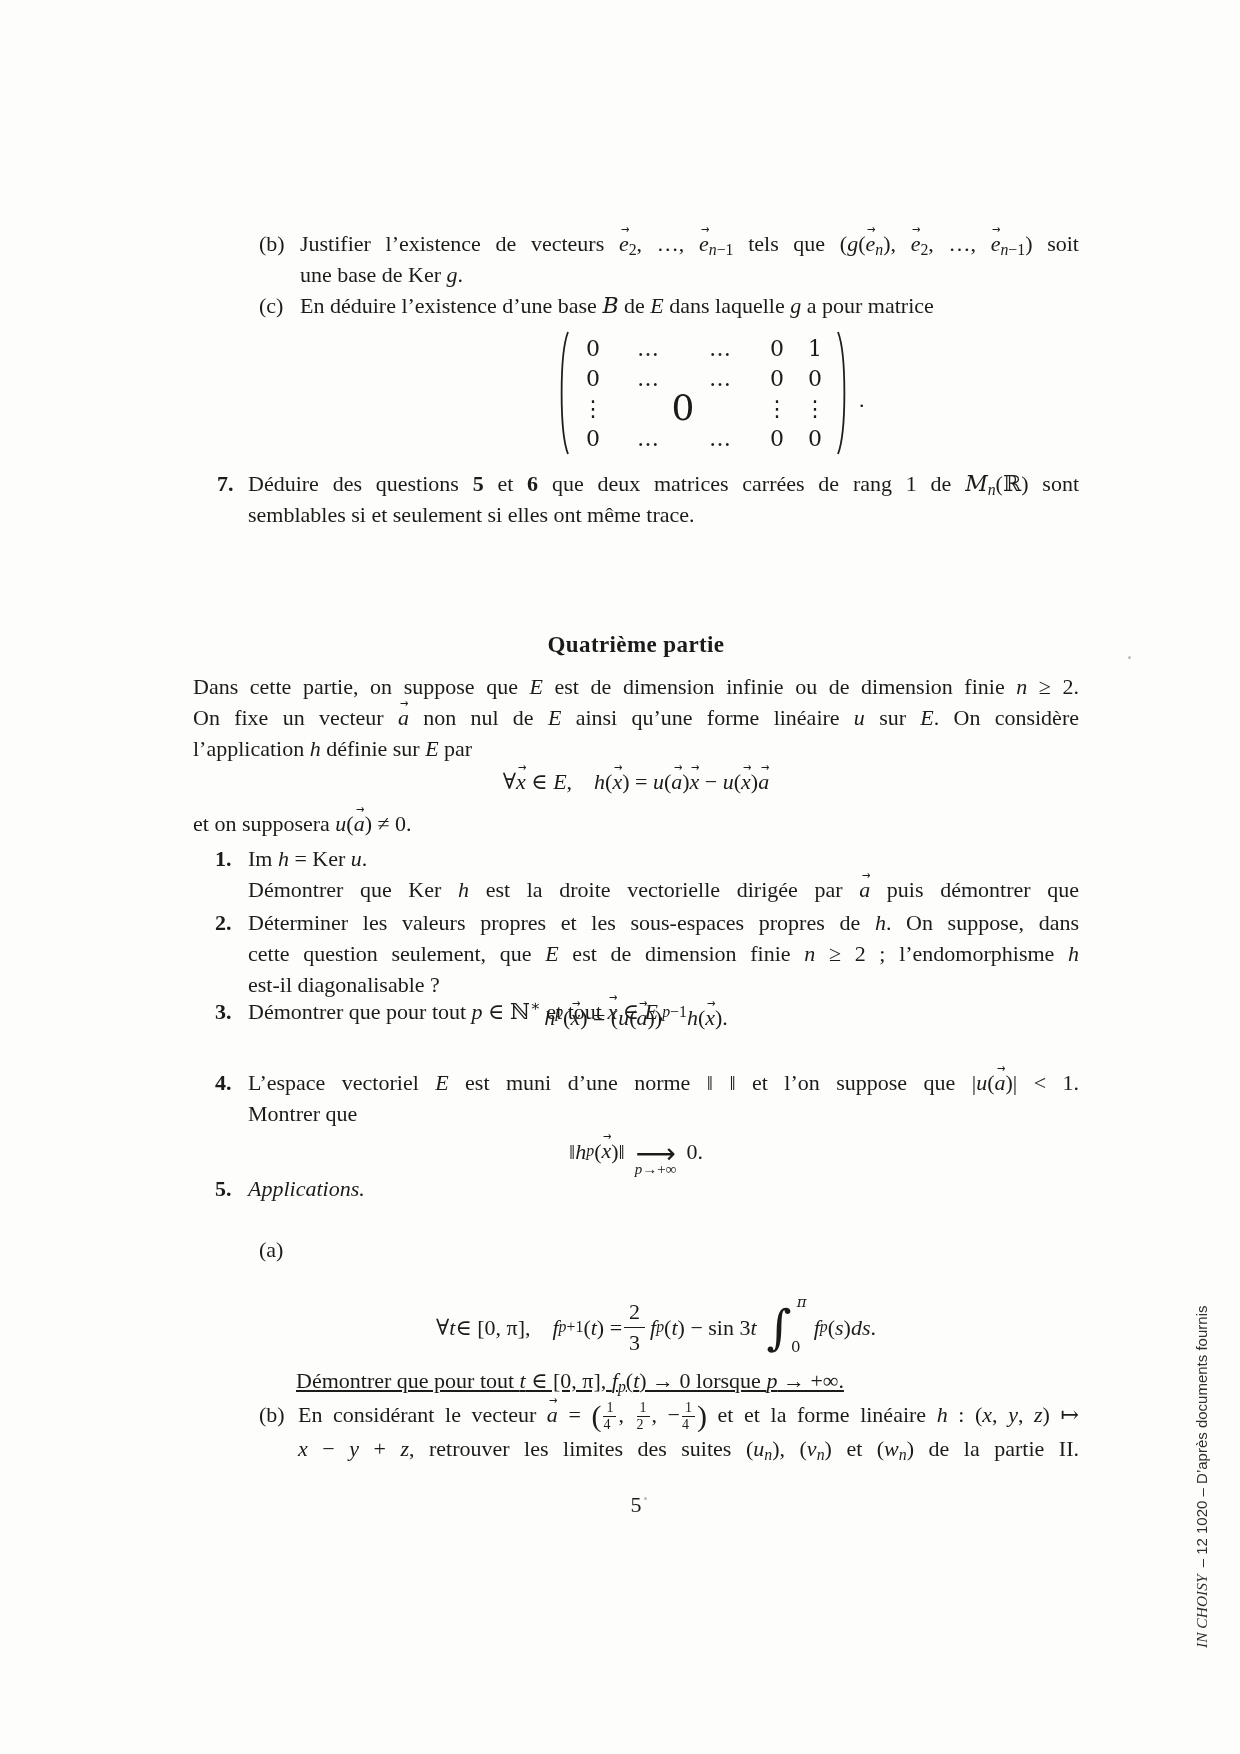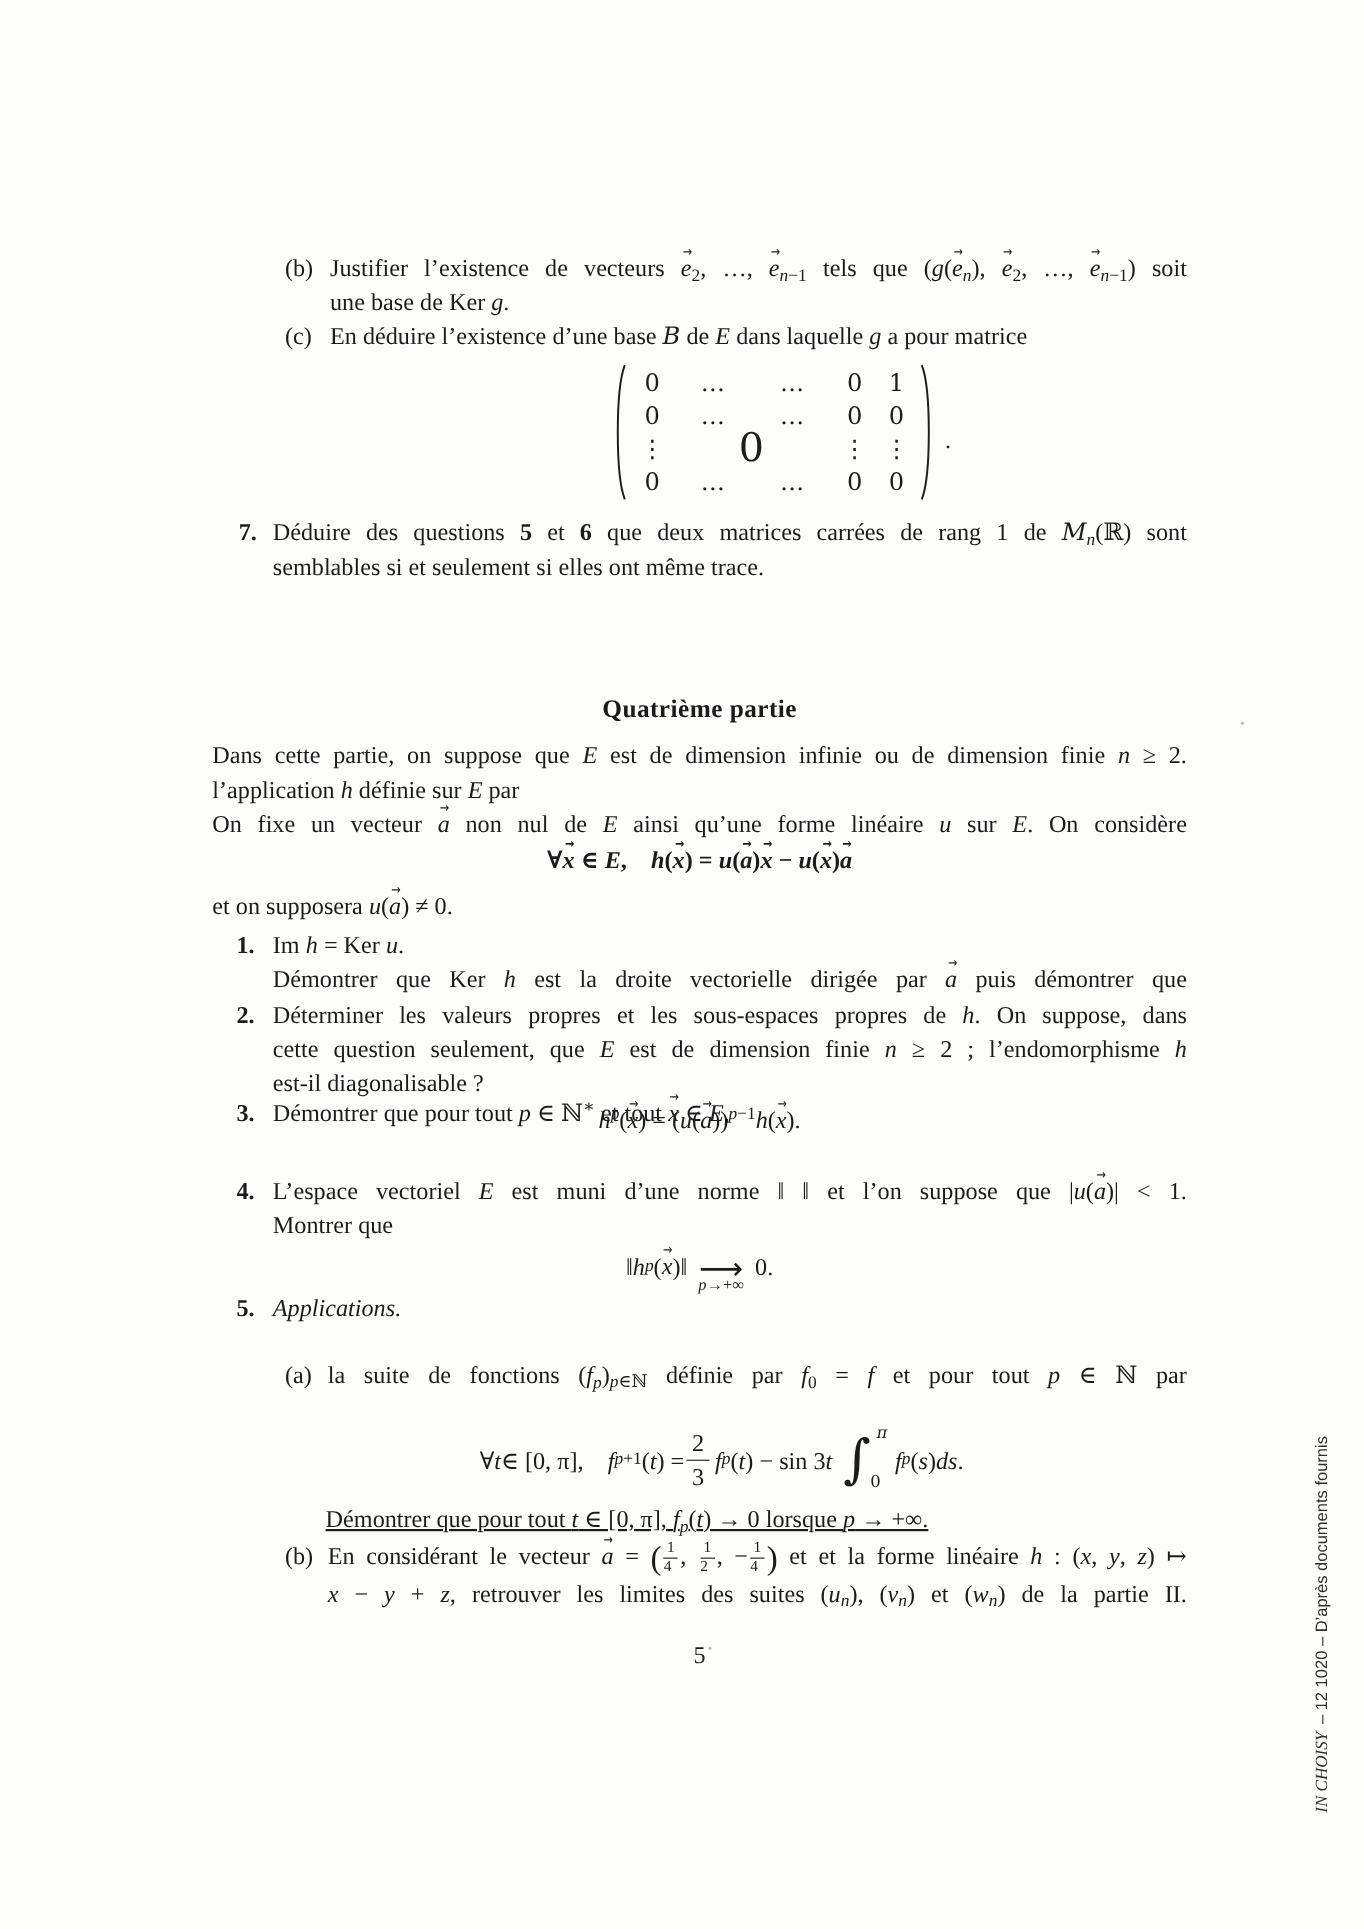--- a/index.html
+++ b/index.html
@@ -108,25 +108,25 @@
   <div class="blk" style="left:248px;top:468px;width:831px;">
     <span class="lbl numlbl" style="left:-31px;">7.</span>
     <div class="ln j">Déduire des questions <b>5</b> et <b>6</b> que deux matrices carrées de rang 1 de <span class="scr">M</span><sub><i>n</i></sub>(<span class="bb">ℝ</span>) sont</div>
     <div class="ln">semblables si et seulement si elles ont même trace.</div>
   </div>
 
   <div class="blk ctr heading" style="left:193px;top:585px;width:886px;">Quatrième partie</div>
 
   <div class="blk" style="left:193px;top:671px;width:886px;">
     <div class="ln j">Dans cette partie, on suppose que <i>E</i> est de dimension infinie ou de dimension finie <i>n</i> ≥ 2.</div>
+    <div class="ln j">On fixe un vecteur <span class="vec"><i>a</i></span> non nul de <i>E</i> ainsi qu’une forme linéaire <i>u</i> sur <i>E</i>. On considère</div>
     <div class="ln">l’application <i>h</i> définie sur <i>E</i> par</div>
-    <div class="ln j">On fixe un vecteur <span class="vec"><i>a</i></span> non nul de <i>E</i> ainsi qu’une forme linéaire <i>u</i> sur <i>E</i>. On considère</div>
   </div>
 
-  <div class="eqtxt" style="left:193px;top:766px;width:886px;font-weight:bold;">∀<span class="vec"><i>x</i></span> ∈ <i>E</i>,&nbsp;&nbsp;&nbsp;&nbsp;<i>h</i>(<span class="vec"><i>x</i></span>) = <i>u</i>(<span class="vec"><i>a</i></span>)<span class="vec"><i>x</i></span> − <i>u</i>(<span class="vec"><i>x</i></span>)<span class="vec"><i>a</i></span></div>
+  <div class="eqtxt" style="left:193px;top:766px;width:886px;">∀<span class="vec"><i>x</i></span> ∈ <i>E</i>,&nbsp;&nbsp;&nbsp;&nbsp;<i>h</i>(<span class="vec"><i>x</i></span>) = <i>u</i>(<span class="vec"><i>a</i></span>)<span class="vec"><i>x</i></span> − <i>u</i>(<span class="vec"><i>x</i></span>)<span class="vec"><i>a</i></span></div>
 
   <div class="blk" style="left:193px;top:808px;width:886px;">et on supposera <i>u</i>(<span class="vec"><i>a</i></span>) ≠ 0.</div>
 
   <div class="blk" style="left:248px;top:843px;width:831px;">
     <span class="lbl numlbl" style="left:-33px;">1.</span>
     <div class="ln">Im <i>h</i> = Ker <i>u</i>.</div>
     <div class="ln j">Démontrer que Ker <i>h</i> est la droite vectorielle dirigée par <span class="vec"><i>a</i></span> puis démontrer que</div>
   </div>
 
   <div class="blk" style="left:248px;top:907px;width:831px;">
@@ -152,21 +152,20 @@
         <span class="lsub">p<span class="up">→+∞</span></span>
       </span>0.</div>
 
   <div class="blk" style="left:248px;top:1173px;width:831px;">
     <span class="lbl numlbl" style="left:-33px;">5.</span>
     <div class="ln"><i>Applications.</i></div>
   </div>
 
   <div class="blk" style="left:298px;top:1234px;width:781px;">
     <span class="lbl" style="left:-39px;">(a)</span>
-    <div class="ln j">la suite de fonctions (<i>f</i><sub><i>p</i></sub>)<sub><i>p</i>∈<span class="bb">ℕ</span></sub> définie par <i>f</i><sub>0</sub> = <i>f</i> et pour tout <i>p</i> ∈ <span class="bb">ℕ</span> par</div>
   </div>
   <div class="eq" style="left:213px;top:1290px;width:886px;height:74px;">∀<i>t</i> ∈ [0, π],&nbsp;&nbsp;&nbsp;&nbsp;<i>f</i><sub><i>p</i>+1</sub>(<i>t</i>) = <span class="frac">
         <span class="fn">2</span>
         <span class="fd">3</span>
       </span><i>f</i><sub><i>p</i></sub>(<i>t</i>) − sin 3<i>t</i><span class="bigint">∫<span class="iu">π</span><span class="il">0</span></span><i>f</i><sub><i>p</i></sub>(<i>s</i>)<i>ds</i>.</div>
   <div class="blk" style="left:296px;top:1365px;width:781px;text-decoration:underline;">Démontrer que pour tout <i>t</i> ∈ [0, π], <i>f</i><sub><i>p</i></sub>(<i>t</i>) → 0 lorsque <i>p</i> → +∞.</div>
 
   <div class="blk" style="left:298px;top:1399px;width:781px;">
     <span class="lbl" style="left:-39px;">(b)</span>
     <div class="ln j">En considérant le vecteur <span class="vec"><i>a</i></span> = <span class="bigp">(</span><span class="sfrac">

